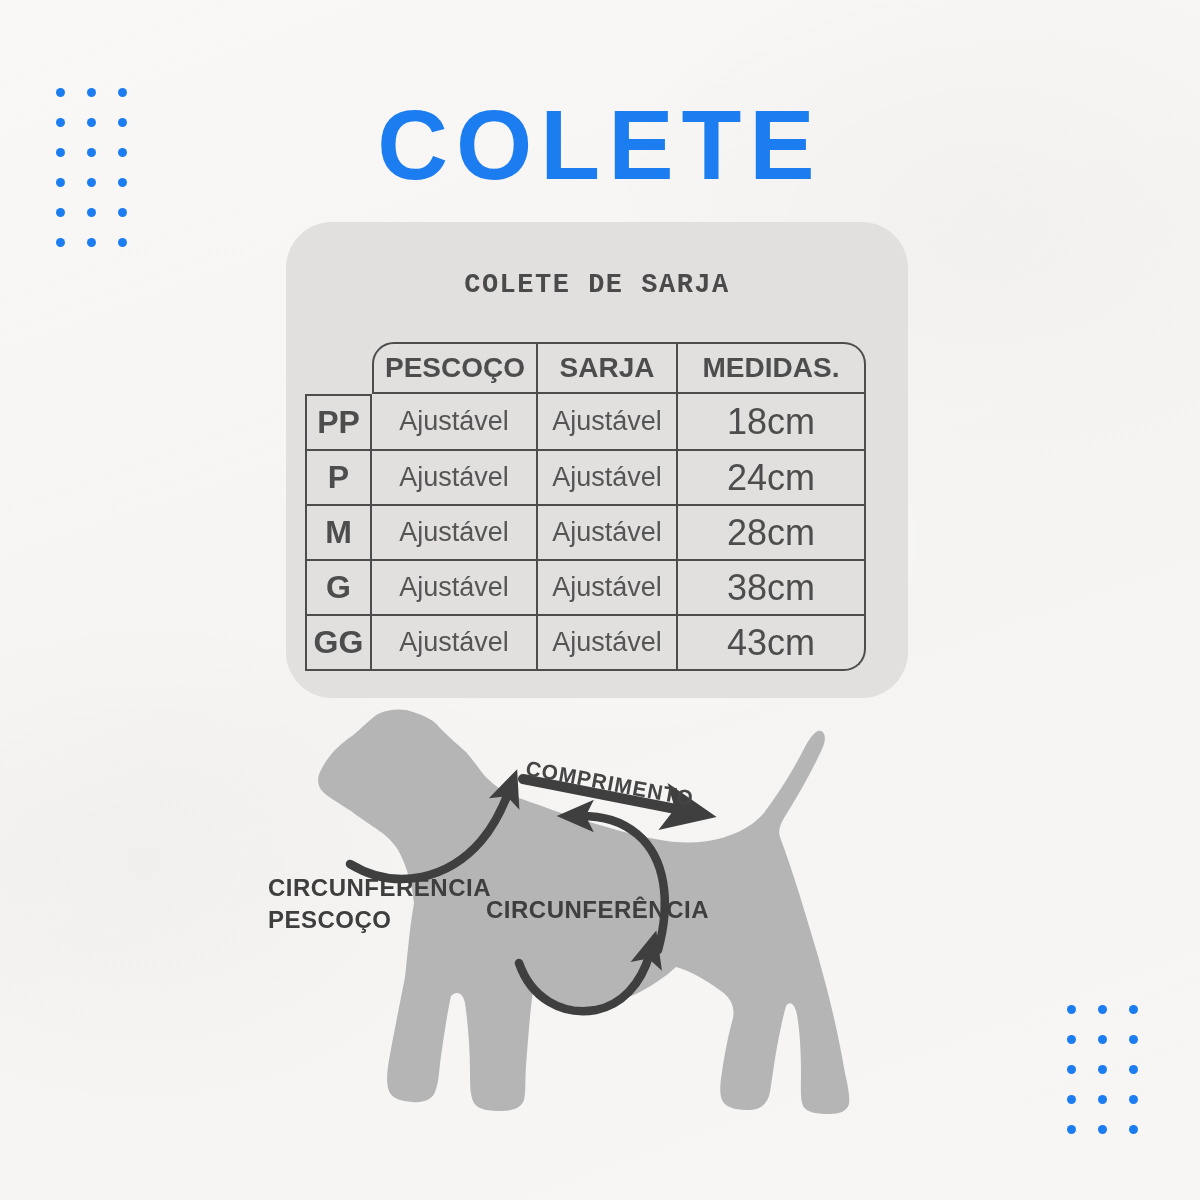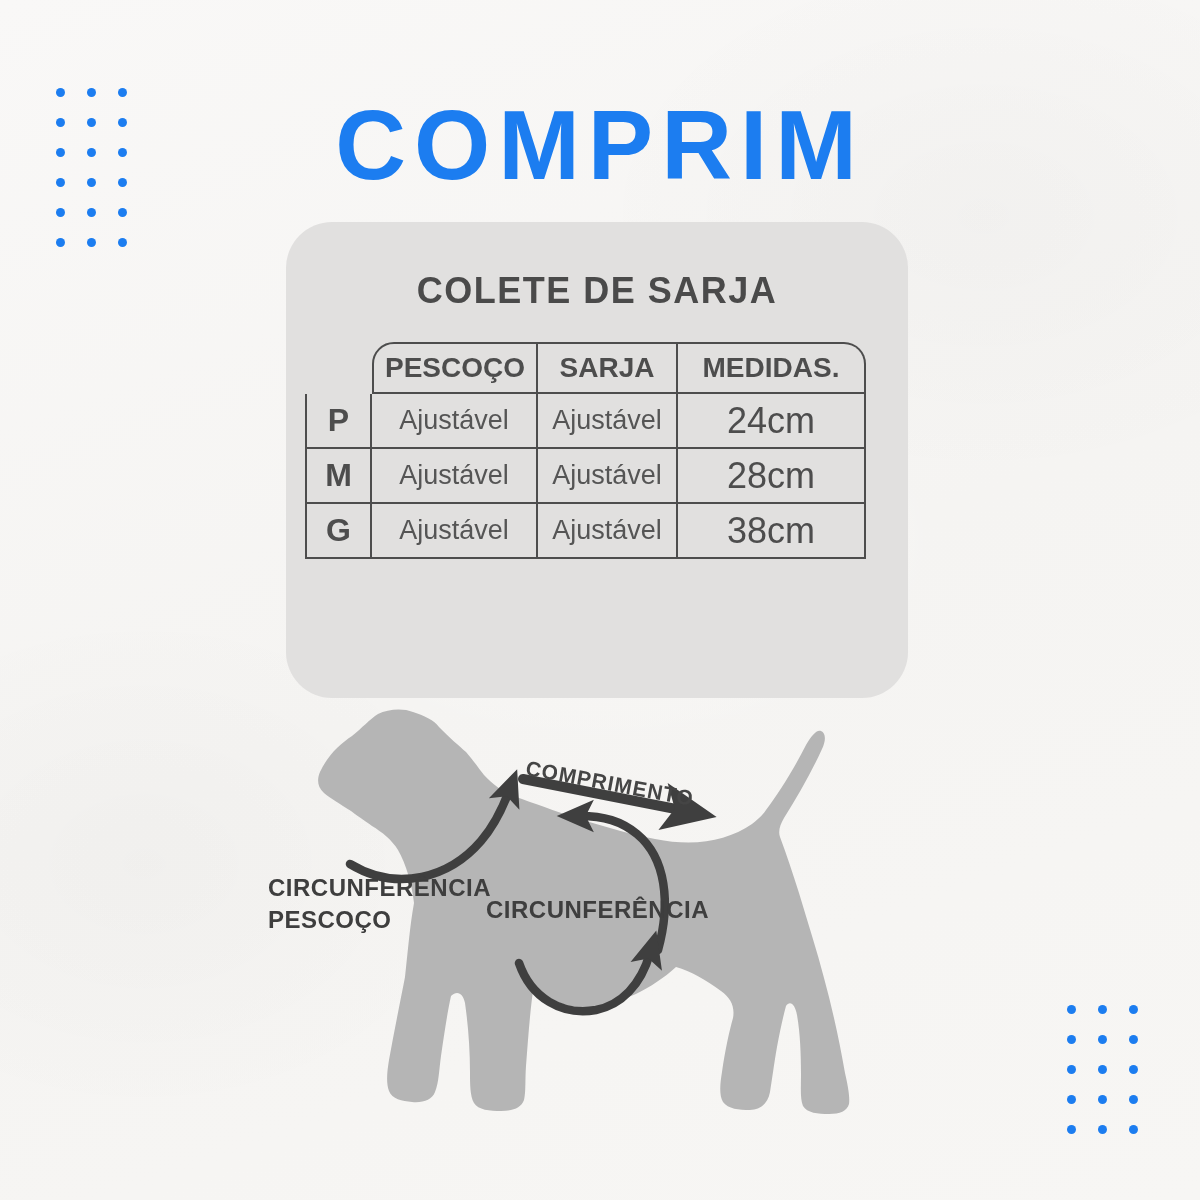--- a/index.html
+++ b/index.html
@@ -35,22 +35,23 @@
   
   .panel{
     position:absolute;left:286px;top:222px;
     width:622px;height:476px;
     background:#e1e0df;
     border-radius:46px;
   }
   .panel-title{
     position:absolute;left:0;right:0;top:48px;
     text-align:center;
-    font-size:36px;font-weight:700;letter-spacing:1.5px;
+    font-size:27px;font-weight:700;letter-spacing:1.5px;
     color:#4a4a4a;
+    font-family:Liberation Mono, monospace;
   }
   .chart-table{
     position:absolute;left:19px;top:120px;
     border-collapse:separate;border-spacing:0;
     color:#4d4d4d;
   }
   .chart-table th,.chart-table td{
     padding:0;text-align:center;vertical-align:middle;
     background:transparent;
   }
@@ -128,56 +129,68 @@
       <span class="dot" style="background: rgb(28, 125, 240);"></span>
       <span class="dot" style="background: rgb(28, 125, 240);"></span>
       <span class="dot" style="background: rgb(28, 125, 240);"></span>
       <span class="dot" style="background: rgb(28, 125, 240);"></span>
       <span class="dot" style="background: rgb(28, 125, 240);"></span>
       <span class="dot" style="background: rgb(28, 125, 240);"></span>
       <span class="dot" style="background: rgb(28, 125, 240);"></span>
       <span class="dot" style="background: rgb(28, 125, 240);"></span>
     </div>
 
-  <div class="page-title">COMPRIM</div>
+  <div class="page-title">COLETE</div>
 
   <div class="panel">
     <div class="panel-title">COLETE DE SARJA</div>
 
     <table class="chart-table">
       <colgroup>
           <col style="width:67px">
           <col style="width:166px">
           <col style="width:140px">
           <col style="width:188px">
         </colgroup>
       <tbody>
           <tr>
         <th class="ghost"></th>
         <th class="h first">PESCOÇO</th>
         <th class="h">SARJA</th>
         <th class="h last">MEDIDAS.</th>
       </tr>
+      <tr class="first">
+        <td class="size">PP</td>
+        <td class="adj">Ajustável</td>
+        <td class="adj">Ajustável</td>
+        <td class="cm">18cm</td>
+      </tr>
       <tr>
         <td class="size">P</td>
         <td class="adj">Ajustável</td>
         <td class="adj">Ajustável</td>
         <td class="cm">24cm</td>
       </tr>
       <tr>
         <td class="size">M</td>
         <td class="adj">Ajustável</td>
         <td class="adj">Ajustável</td>
         <td class="cm">28cm</td>
       </tr>
       <tr>
         <td class="size">G</td>
         <td class="adj">Ajustável</td>
         <td class="adj">Ajustável</td>
         <td class="cm">38cm</td>
+      </tr>
+      <tr class="last">
+        <td class="size">GG</td>
+        <td class="adj">Ajustável</td>
+        <td class="adj">Ajustável</td>
+        <td class="cm">43cm</td>
       </tr>
     </tbody>
       </table>
   </div>
 
   <svg class="diagram-svg" width="1200" height="1200" viewBox="0 0 1200 1200">
     <defs>
       <marker id="ahBig" viewBox="0 0 10 10" refX="4.5" refY="5" markerWidth="6.5" markerHeight="6" orient="auto">
         <path d="M0.6,1 L9.7,5 L0.6,9 L2.6,5 Z" fill="#3f3f3f"></path>
       </marker>

